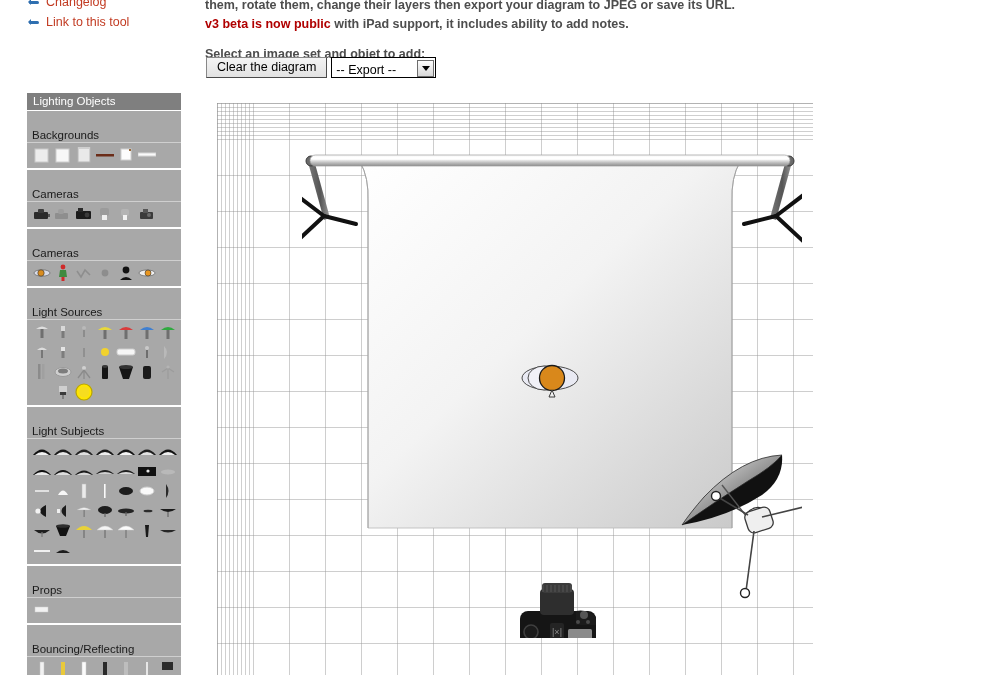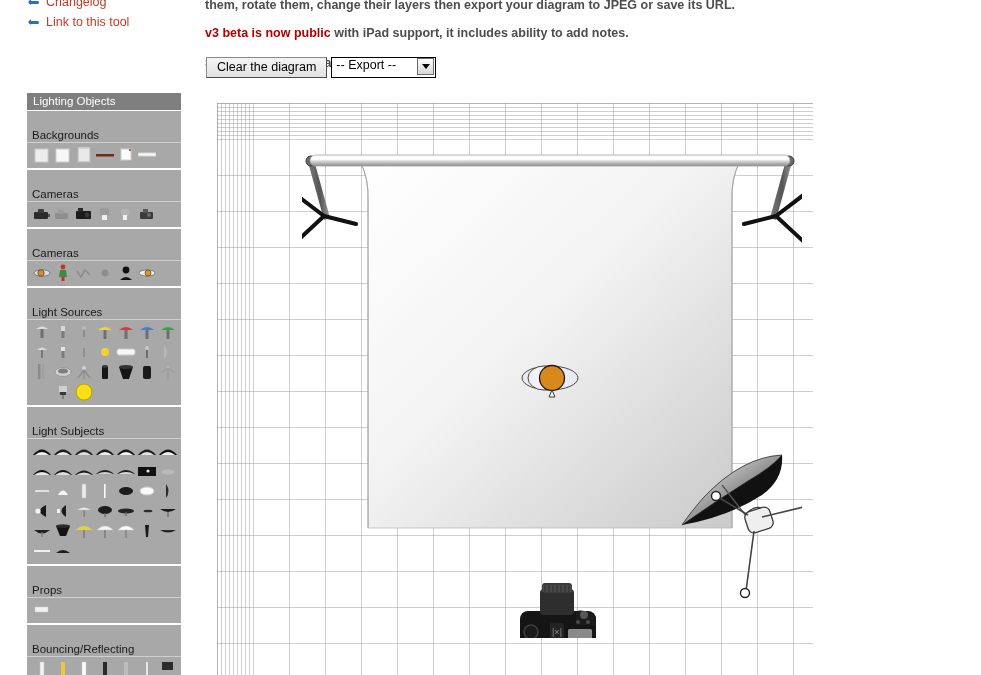--- a/index.html
+++ b/index.html
@@ -20,21 +20,21 @@
   .intro {
     position: absolute;
     left: 205px; top: -4px;
     width: 640px;
     font-size: 12.5px;
     font-weight: bold;
     color: #4d4d4d;
     line-height: 1.55;
   }
   .intro .line1 { display:block; white-space: nowrap; }
-  .intro .line2 { display:block; margin-top: 9px; }
+  .intro .line2 { display:block; margin-top: 0; }
   .intro .beta { color: #b00000; }
   .intro .beta-rest { color: #4d4d4d; }
   .intro .line3 { display:block; margin-top: 10px; }
 
   
   .controls {
     position: absolute;
     left: 206px; top: 57px;
     display: flex;
     align-items: center;
@@ -53,21 +53,21 @@
     line-height: 15px;
     cursor: pointer;
   }
   .select-wrap {
     position: relative;
     height: 21px;
     width: 105px;
     border: 1px solid #000;
     background: #fff;
     display: flex;
-    align-items: flex-start;
+    align-items: flex-end;
   }
   .select-wrap .sel-text {
     font-size: 12.5px;
     color: #000;
     padding-left: 4px;
     flex: 1;
     white-space: nowrap;
   }
   .sel-arrow {
     width: 17px; height: 17px;

